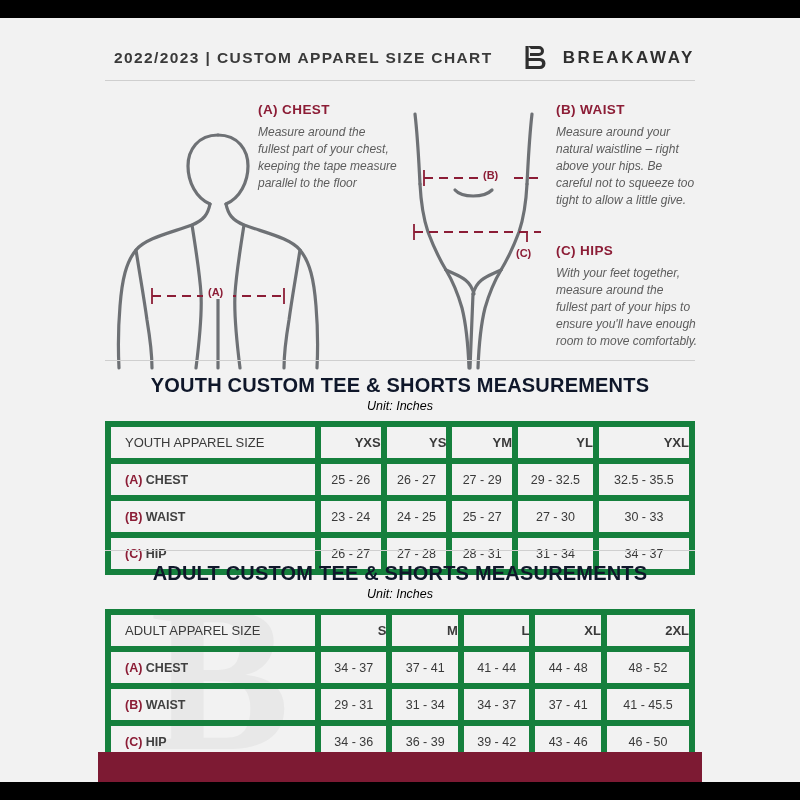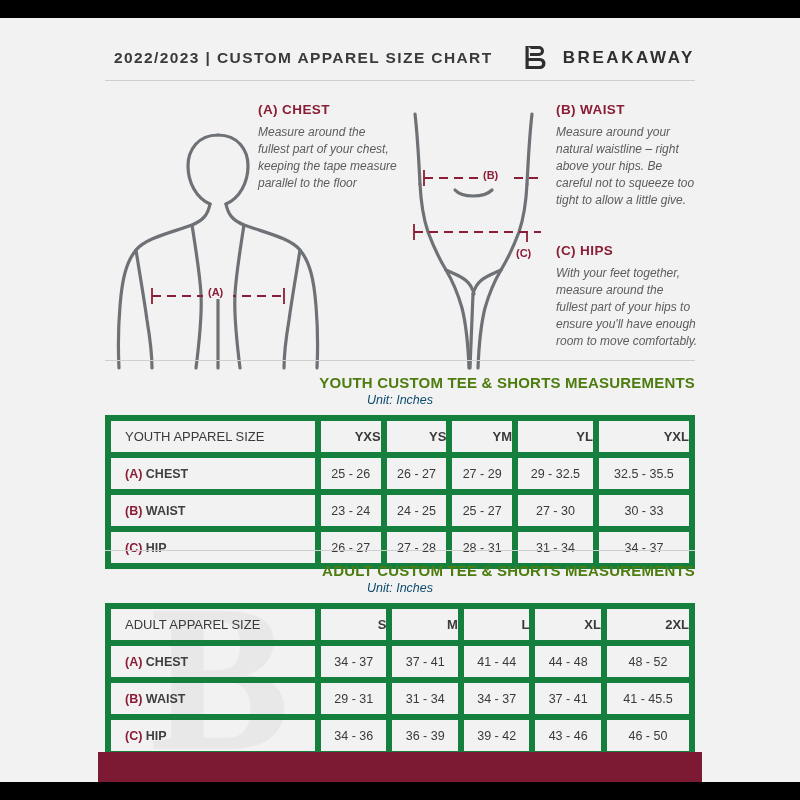--- a/index.html
+++ b/index.html
@@ -119,31 +119,31 @@
     position: absolute;
     left: 105px;
     width: 590px;
     height: 1px;
     background: #cfcfcf;
     z-index: 2;
   }
   
   .tbl-block { position: absolute; left: 105px; width: 590px; z-index: 2; }
   .tbl-title {
-    text-align: right;
-    font-size: 15px;
-    font-weight: bold;
-    color: #4d7c0f;
+    text-align: center;
+    font-size: 20px;
+    font-weight: bold;
+    color: #0f172a;
     letter-spacing: .2px;
   }
   .tbl-unit {
     text-align: center;
     font-size: 12.5px;
     font-style: italic;
-    color: #0c4a6e;
+    color: #000000;
     margin-top: 2px;
     margin-bottom: 8px;
   }
   table {
     border-collapse: collapse;
     width: 590px;
     background: transparent;
   }
   th, td {
     border: 6px solid #15803d;

